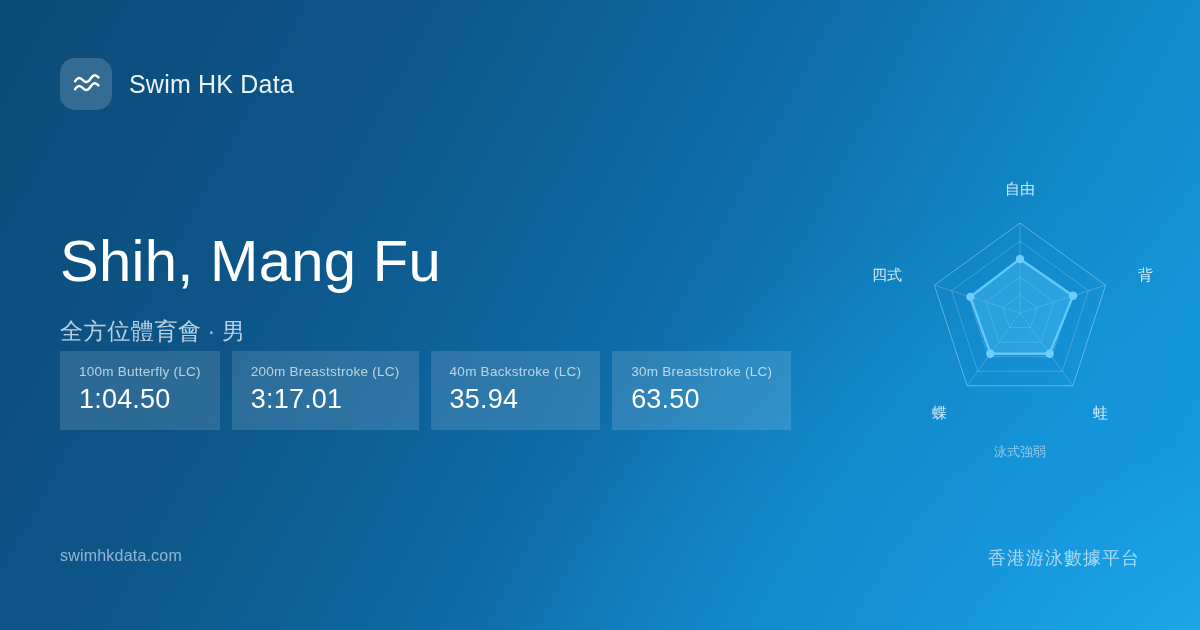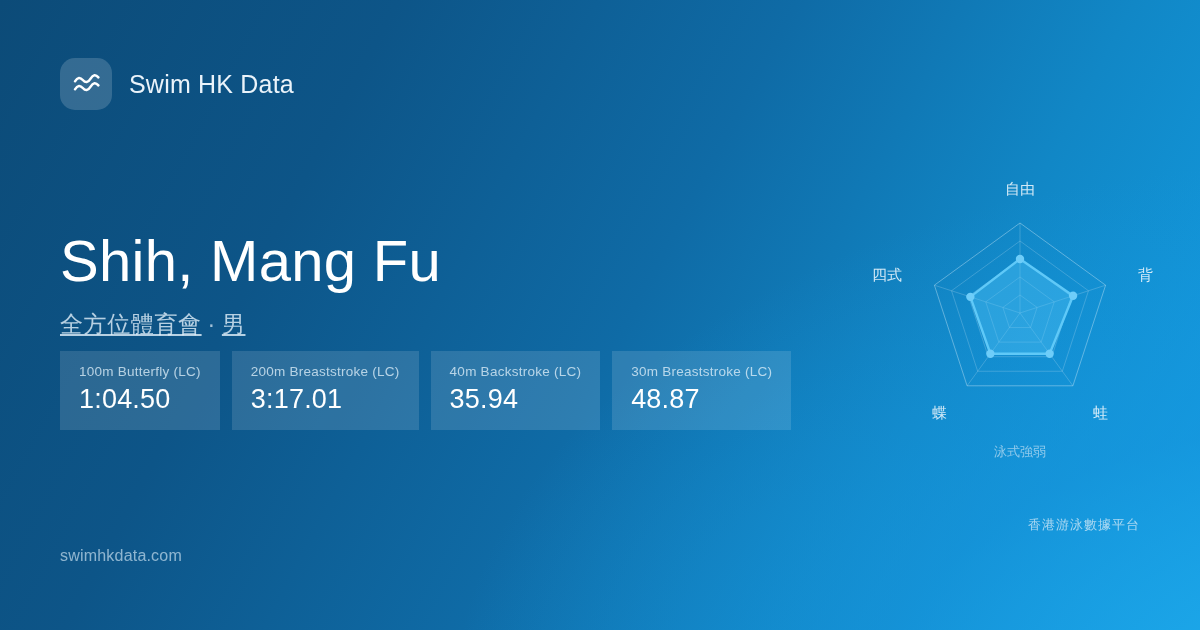--- a/index.html
+++ b/index.html
@@ -59,27 +59,26 @@
   .athlete-name {
     color: #ffffff;
     font-size: 58px;
     line-height: 1.0;
     font-weight: 400;
     letter-spacing: 0.3px;
     white-space: nowrap;
     margin: 0;
   }
   .athlete-meta {
-    margin-top: 19px;
+    margin-top: 26px;
     color: rgba(226,240,250,0.80);
     font-size: 23px;
     font-weight: 400;
     letter-spacing: 0.6px;
     white-space: nowrap;
-    text-decoration: underline;
   }
   .meta-dot {
     display: inline-block;
     padding: 0 6px;
     color: rgba(226,240,250,0.70);
   }
 
   
   .stats {
     position: absolute;
@@ -139,23 +138,23 @@
     position: absolute;
     left: 60px;
     top: 547px;
     color: rgba(216,234,247,0.64);
     font-size: 16px;
     letter-spacing: 0.2px;
   }
   .footer-right {
     position: absolute;
     right: 60px;
-    top: 516px;
+    top: 546px;
     color: rgba(226,240,250,0.72);
-    font-size: 13px;
+    font-size: 18px;
     letter-spacing: 1px;
     white-space: nowrap;
     text-align: right;
   }
 </style>
 </head>
 <body>
 
 <div id="card">
 
@@ -186,21 +185,21 @@
     <div class="stat">
       <div class="stat-label">200m Breaststroke  (LC)</div>
       <div class="stat-value">3:17.01</div>
     </div>
     <div class="stat">
       <div class="stat-label">40m Backstroke  (LC)</div>
       <div class="stat-value">35.94</div>
     </div>
     <div class="stat">
       <div class="stat-label">30m Breaststroke  (LC)</div>
-      <div class="stat-value">48.87</div>
+      <div class="stat-value">63.50</div>
     </div>
   </div>
 
   <div class="radar-wrap">
     <svg id="radar-svg" width="320" height="320" viewBox="0 0 320 320" aria-hidden="true">
       <g id="radar-grid">
           <polygon points="160.00,63.00 245.60,125.19 212.90,225.81 107.10,225.81 74.40,125.19" fill="none" stroke="#bfe2f5" stroke-opacity="0.45" stroke-width="1"></polygon>
           <polygon points="160.00,81.00 228.48,130.75 202.32,211.25 117.68,211.25 91.52,130.75" fill="none" stroke="#bfe2f5" stroke-opacity="0.26" stroke-width="1"></polygon>
           <polygon points="160.00,99.00 211.36,136.31 191.74,196.69 128.26,196.69 108.64,136.31" fill="none" stroke="#bfe2f5" stroke-opacity="0.26" stroke-width="1"></polygon>
           <polygon points="160.00,117.00 194.24,141.88 181.16,182.12 138.84,182.12 125.76,141.88" fill="none" stroke="#bfe2f5" stroke-opacity="0.26" stroke-width="1"></polygon>

